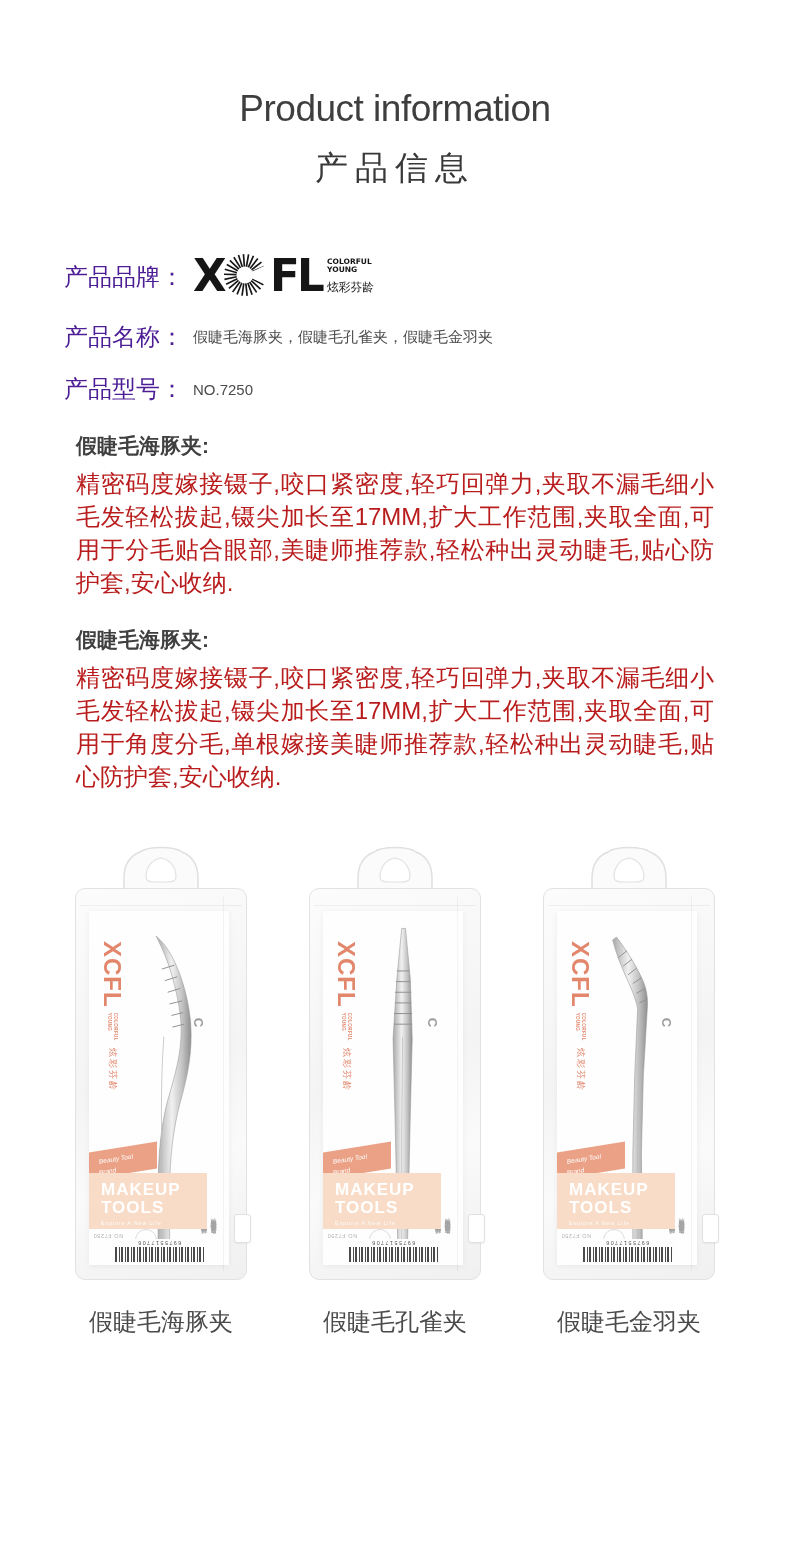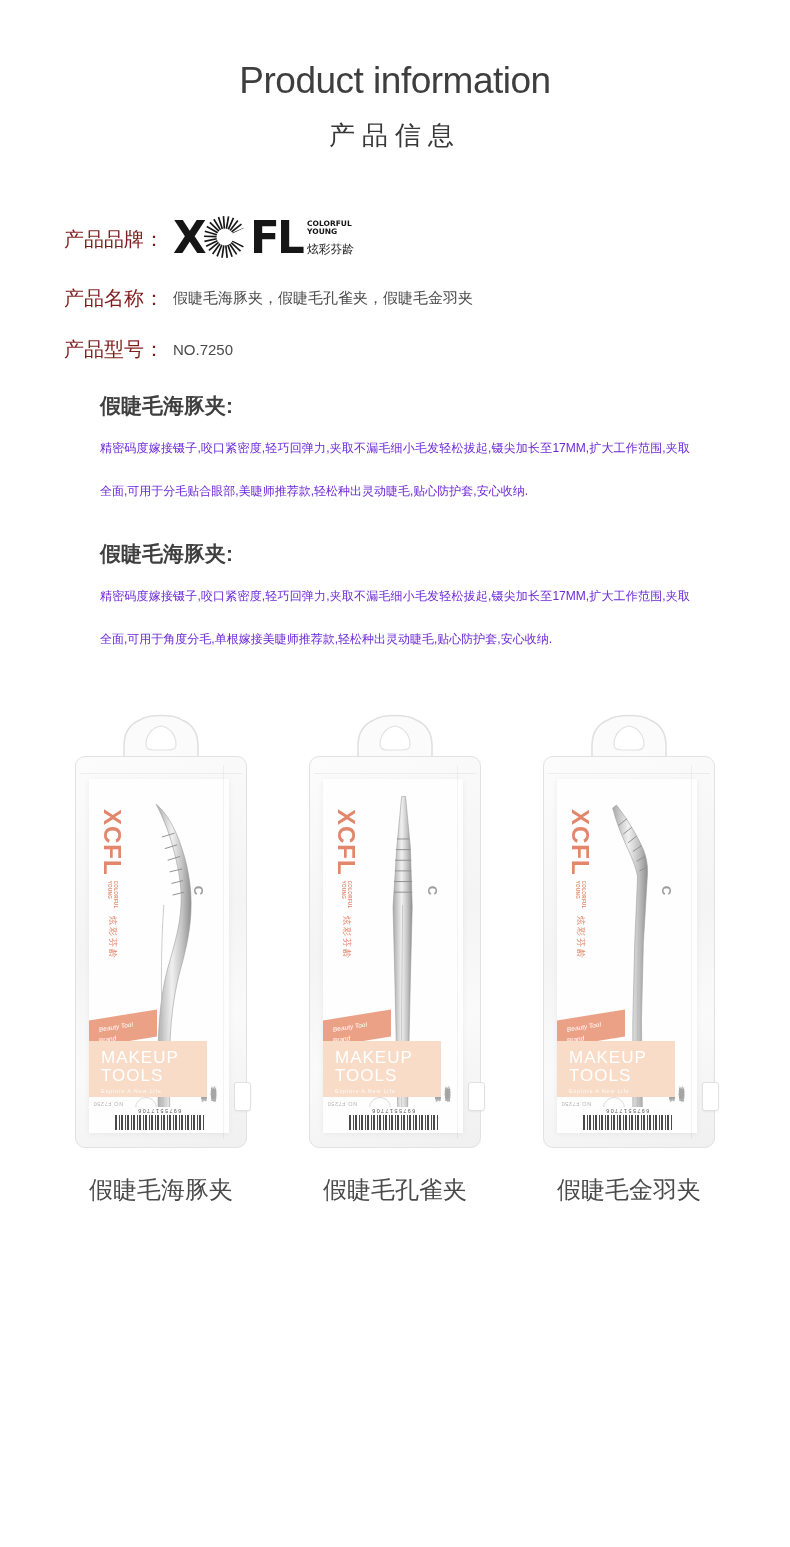--- a/index.html
+++ b/index.html
@@ -5,38 +5,38 @@
   * { margin:0; padding:0; box-sizing:border-box; }
   html,body { background:#ffffff; }
   body {
     width:790px; min-height:1547px; margin:0 auto;
     font-family:"Liberation Sans","DejaVu Sans",sans-serif;
     color:#4b4b4b; overflow-x:hidden;
   }
   .page { width:790px; padding-bottom:40px; }
 
   
-  .hdr { padding-top:60px; text-align:center; }
+  .hdr { padding-top:88px; text-align:center; }
   .title-en { font-size:37px; font-weight:400; color:#3e3e3e; letter-spacing:-0.5px; }
-  .title-zh { margin-top:16px; font-size:26px; font-weight:400; color:#383838; letter-spacing:7px; }
+  .title-zh { margin-top:16px; font-size:33px; font-weight:400; color:#383838; letter-spacing:7px; }
 
   
   .specs { margin-top:56px; padding:0 64px; }
   .spec-row { display:flex; align-items:center; margin-bottom:20px; min-height:31px; }
   .spec-row.brand-row { margin-bottom:14px; }
-  .spec-label { font-size:20px; color:#7f1d1d; white-space:pre; flex:0 0 auto; }
+  .spec-label { font-size:24px; color:#4c1d95; white-space:pre; flex:0 0 auto; }
   .spec-value { font-size:15px; color:#4b4b4b; margin-left:9px; }
 
   .brandlogo { margin-left:9px; display:block; }
 
   
-  .features { padding:0 100px; margin-top:10px; }
+  .features { padding:0 76px; margin-top:10px; }
   .feature { margin-top:27px; }
   .feature-h { font-size:21px; font-weight:bold; color:#3f3f3f; margin-bottom:7px; }
-  .feature-b { font-size:12px; line-height:43px; color:#6d28d9; text-align:justify; }
+  .feature-b { font-size:24px; line-height:33px; color:#b91c1c; text-align:justify; }
 
   
   .products { margin-top:52px; display:flex; justify-content:center; gap:28px; }
   .pkg-col { width:206px; display:flex; flex-direction:column; align-items:center; }
   .hang-tab { display:block; margin-bottom:-3px; }
   .pkg-box {
     position:relative; width:172px; height:392px;
     background:linear-gradient(160deg,#fcfcfc 0%,#f4f4f5 45%,#fafafa 70%,#f0f0f1 100%);
     border:1px solid #e2e2e3; border-radius:10px;
   }
@@ -77,21 +77,21 @@
   
   .ribbon {
     position:absolute; left:0; top:236px; width:68px; height:27px;
     transform:skewY(-9deg); padding:4px 0 0 10px; line-height:7.5px;
   }
   .ribbon span { font-size:6.5px; color:#ffffff; }
   .panel {
     position:absolute; left:0; top:262px; width:118px; height:56px;
     padding:8px 0 0 12px;
   }
-  .panel-t { font-size:17px; font-weight:400; color:#ffffff; letter-spacing:1px; line-height:18px; }
+  .panel-t { font-size:17px; font-weight:700; color:#ffffff; letter-spacing:1px; line-height:18px; }
   .panel-s { margin-top:3px; font-size:5.5px; color:rgba(255,255,255,0.85); letter-spacing:0.8px; }
 
   
   .stamp { position:absolute; left:46px; top:318px; width:22px; height:22px;
     border:1px solid #dcdcdc; border-radius:50%; }
   .foot-micro { position:absolute; left:4px; top:322px; font-size:5.5px; color:#b2b2b2;
     transform:rotate(180deg); letter-spacing:0.6px; }
 
   
   .barcode {

